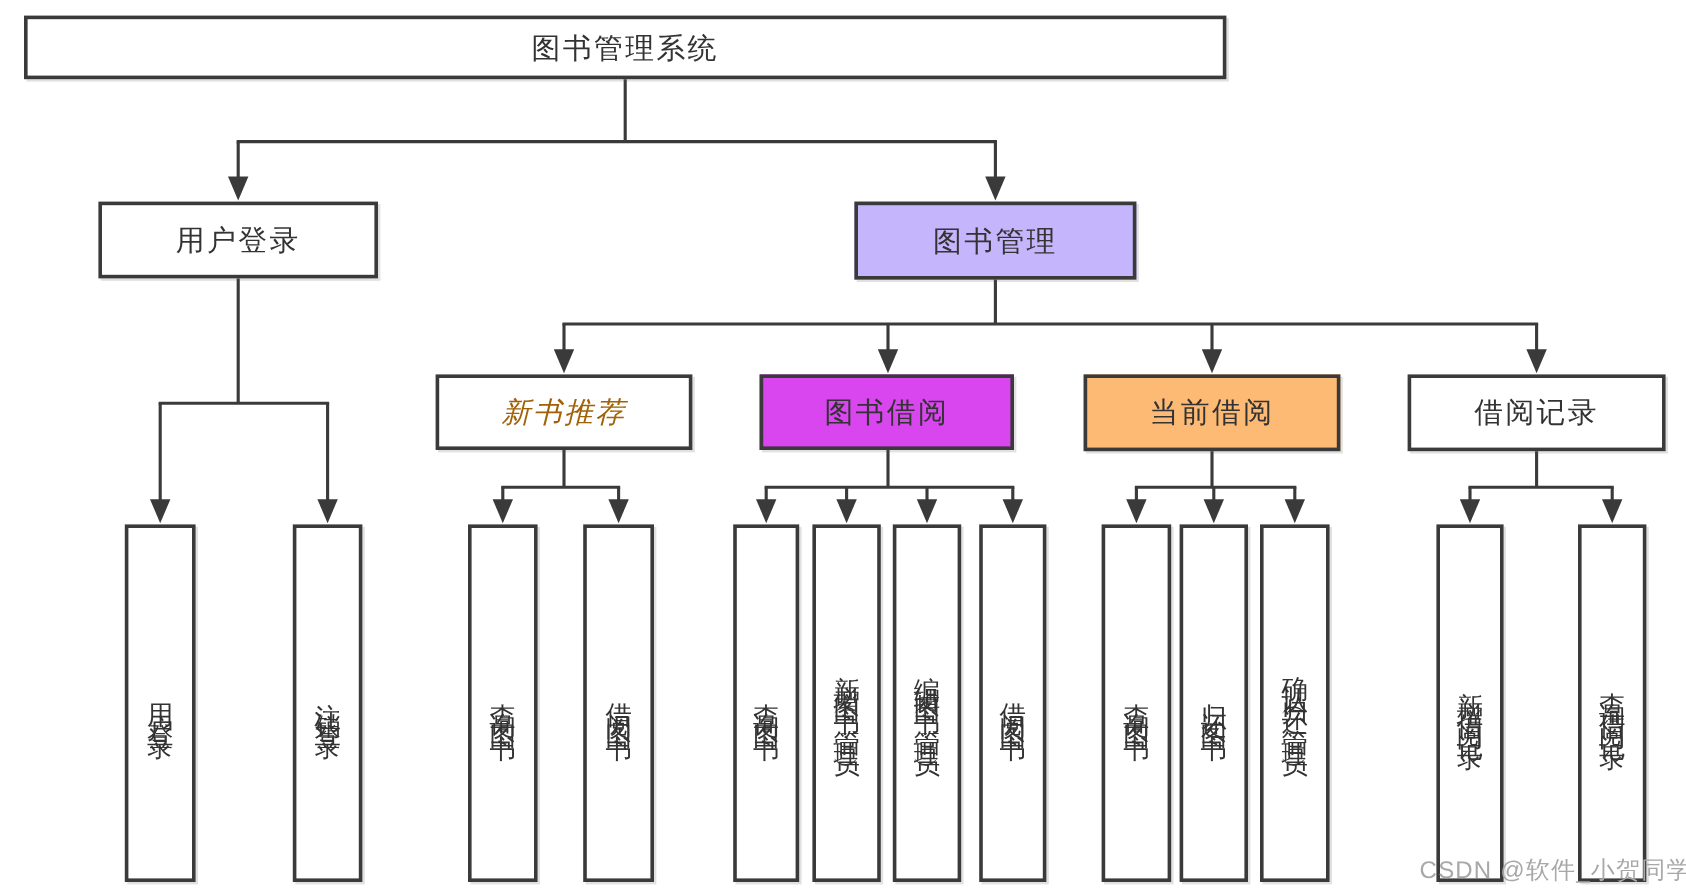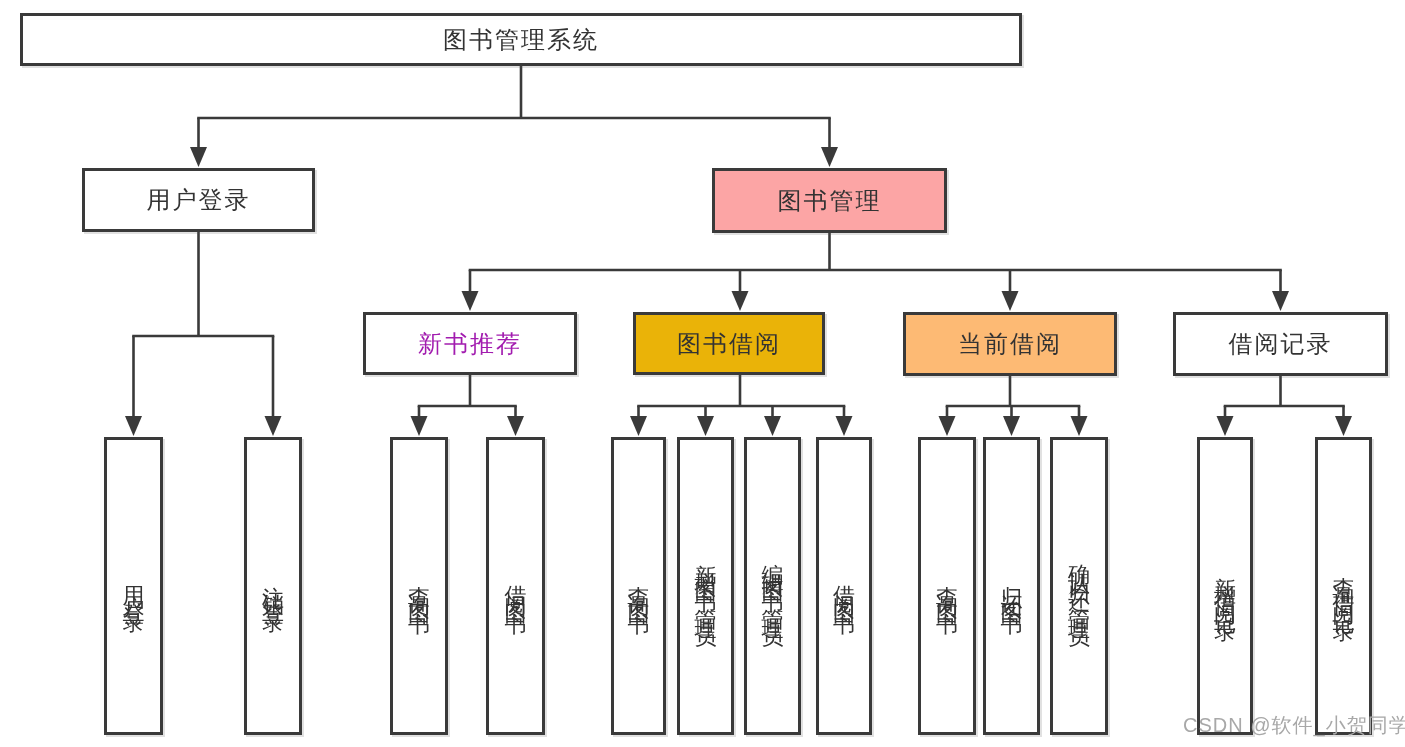--- a/index.html
+++ b/index.html
@@ -109,27 +109,27 @@
       <line x1="1343.5" y1="406" x2="1343.5" y2="419" stroke="#3a3a3a" stroke-width="2.6"></line>
       <polygon points="1343.5,436 1335,416 1352,416" fill="#3a3a3a"></polygon>
     </svg>
   <div id="nodes">
       <div class="node h" style="left: 20px; top: 13px; width: 1002px; height: 53px; border-color: rgb(58, 58, 58); background: rgb(255, 255, 255);">
         <span class="lbl" style="color: rgb(51, 51, 51);">图书管理系统</span>
       </div>
       <div class="node h" style="left: 82px; top: 168px; width: 233px; height: 64px; border-color: rgb(58, 58, 58); background: rgb(255, 255, 255);">
         <span class="lbl" style="color: rgb(51, 51, 51);">用户登录</span>
       </div>
-      <div class="node h" style="left: 712px; top: 168px; width: 235px; height: 65px; border-color: rgb(58, 58, 58); background: #fca5a5;">
+      <div class="node h" style="left: 712px; top: 168px; width: 235px; height: 65px; border-color: rgb(58, 58, 58); background: #c4b5fd;">
         <span class="lbl" style="color: rgb(51, 51, 51);">图书管理</span>
       </div>
       <div class="node h" style="left: 363px; top: 312px; width: 214px; height: 63px; border-color: rgb(58, 58, 58); background: rgb(255, 255, 255);">
-        <span class="lbl" style="color: #a21caf;">新书推荐</span>
+        <span class="lbl" style="color: #a16207; font-style: italic;">新书推荐</span>
       </div>
-      <div class="node h" style="left: 633px; top: 312px; width: 192px; height: 63px; border-color: rgb(58, 58, 58); background: #eab308;">
+      <div class="node h" style="left: 633px; top: 312px; width: 212px; height: 63px; border-color: rgb(58, 58, 58); background: #d946ef;">
         <span class="lbl" style="color: rgb(51, 51, 51);">图书借阅</span>
       </div>
       <div class="node h" style="left: 903px; top: 312px; width: 214px; height: 64px; border-color: rgb(58, 58, 58); background: #fdba74;">
         <span class="lbl" style="color: rgb(51, 51, 51);">当前借阅</span>
       </div>
       <div class="node h" style="left: 1173px; top: 312px; width: 215px; height: 64px; border-color: rgb(58, 58, 58); background: rgb(255, 255, 255);">
         <span class="lbl" style="color: rgb(51, 51, 51);">借阅记录</span>
       </div>
       <div class="node v" style="left: 104px; top: 437px; width: 59px; height: 298px; border-color: rgb(58, 58, 58); background: rgb(255, 255, 255);">
         <span class="lbl" style="color: rgb(51, 51, 51);">用户登录</span>

